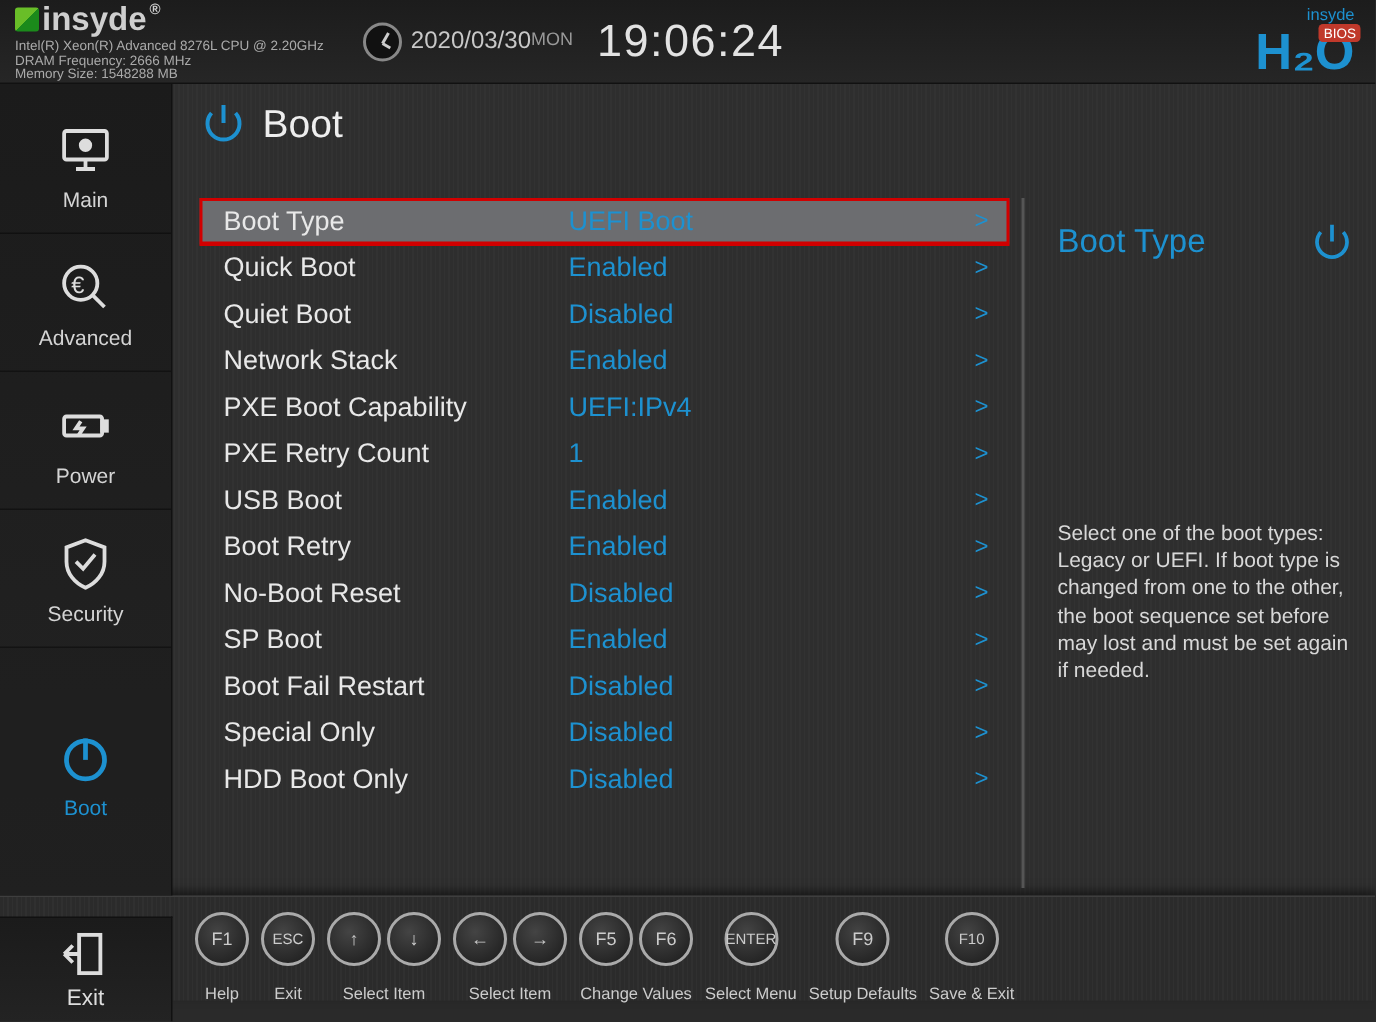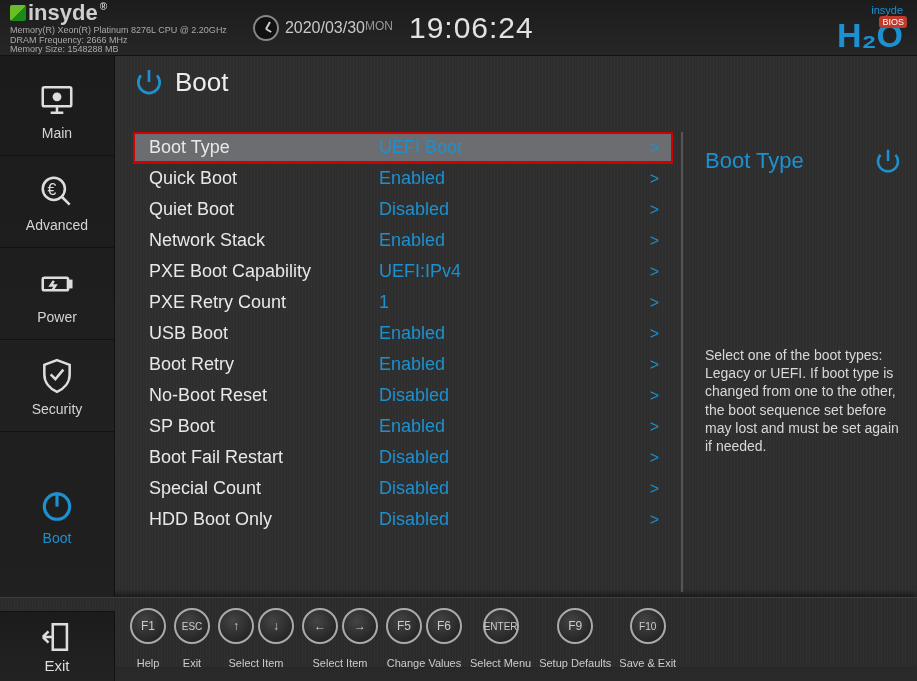--- a/index.html
+++ b/index.html
@@ -169,21 +169,21 @@
 <body>
 
 <div class="header">
   <div class="brand">
     <div class="logo">
       <span class="mark"></span>
       <span>insyde</span>
       <span class="reg">®</span>
     </div>
     <div class="sysinfo">
-      <div>Memory(R) Xeon(R) Platinum 8276L CPU @ 2.20GHz</div>
+      <div>Intel(R) Xeon(R) Advanced 8276L CPU @ 2.20GHz</div>
       <div>DRAM Frequency: 2666 MHz</div>
       <div>Memory Size: 1548288 MB</div>
     </div>
   </div>
   <div class="clock-block">
     <div class="clock-icon"></div>
     <div class="date-col">
       <span class="date">2020/03/30</span>
       <span class="dow">MON</span>
     </div>
@@ -311,21 +311,21 @@
             <span class="setting-label">SP Boot</span>
             <span class="setting-value">Enabled</span>
             <span class="setting-arrow">&gt;</span>
           </div>
           <div class="setting-row">
             <span class="setting-label">Boot Fail Restart</span>
             <span class="setting-value">Disabled</span>
             <span class="setting-arrow">&gt;</span>
           </div>
           <div class="setting-row">
-            <span class="setting-label">Special Count</span>
+            <span class="setting-label">Special Only</span>
             <span class="setting-value">Disabled</span>
             <span class="setting-arrow">&gt;</span>
           </div>
           <div class="setting-row">
             <span class="setting-label">HDD Boot Only</span>
             <span class="setting-value">Disabled</span>
             <span class="setting-arrow">&gt;</span>
           </div>
         </div>
 

